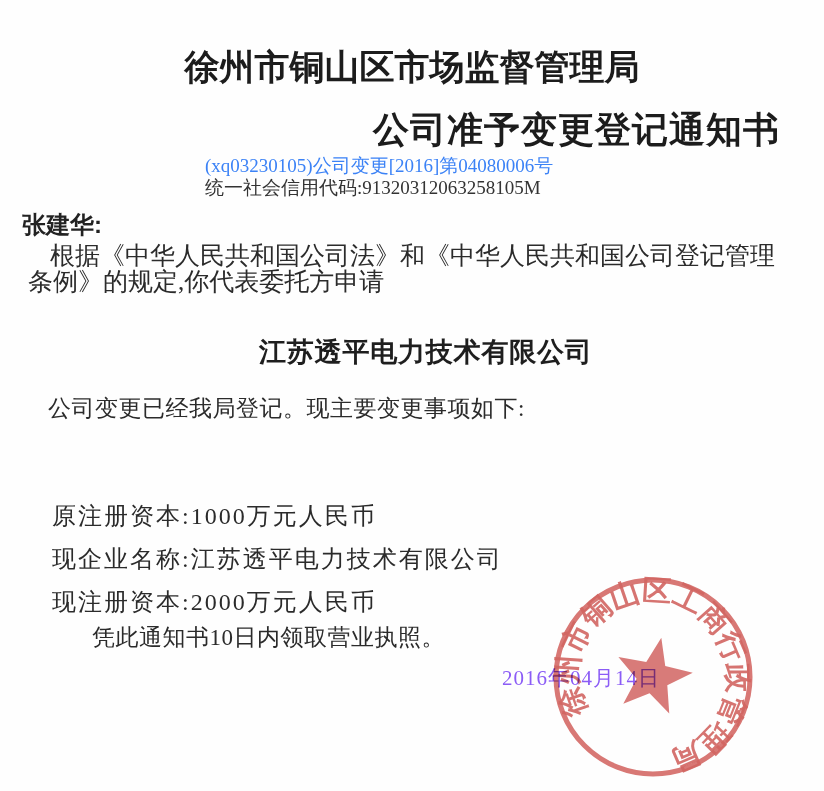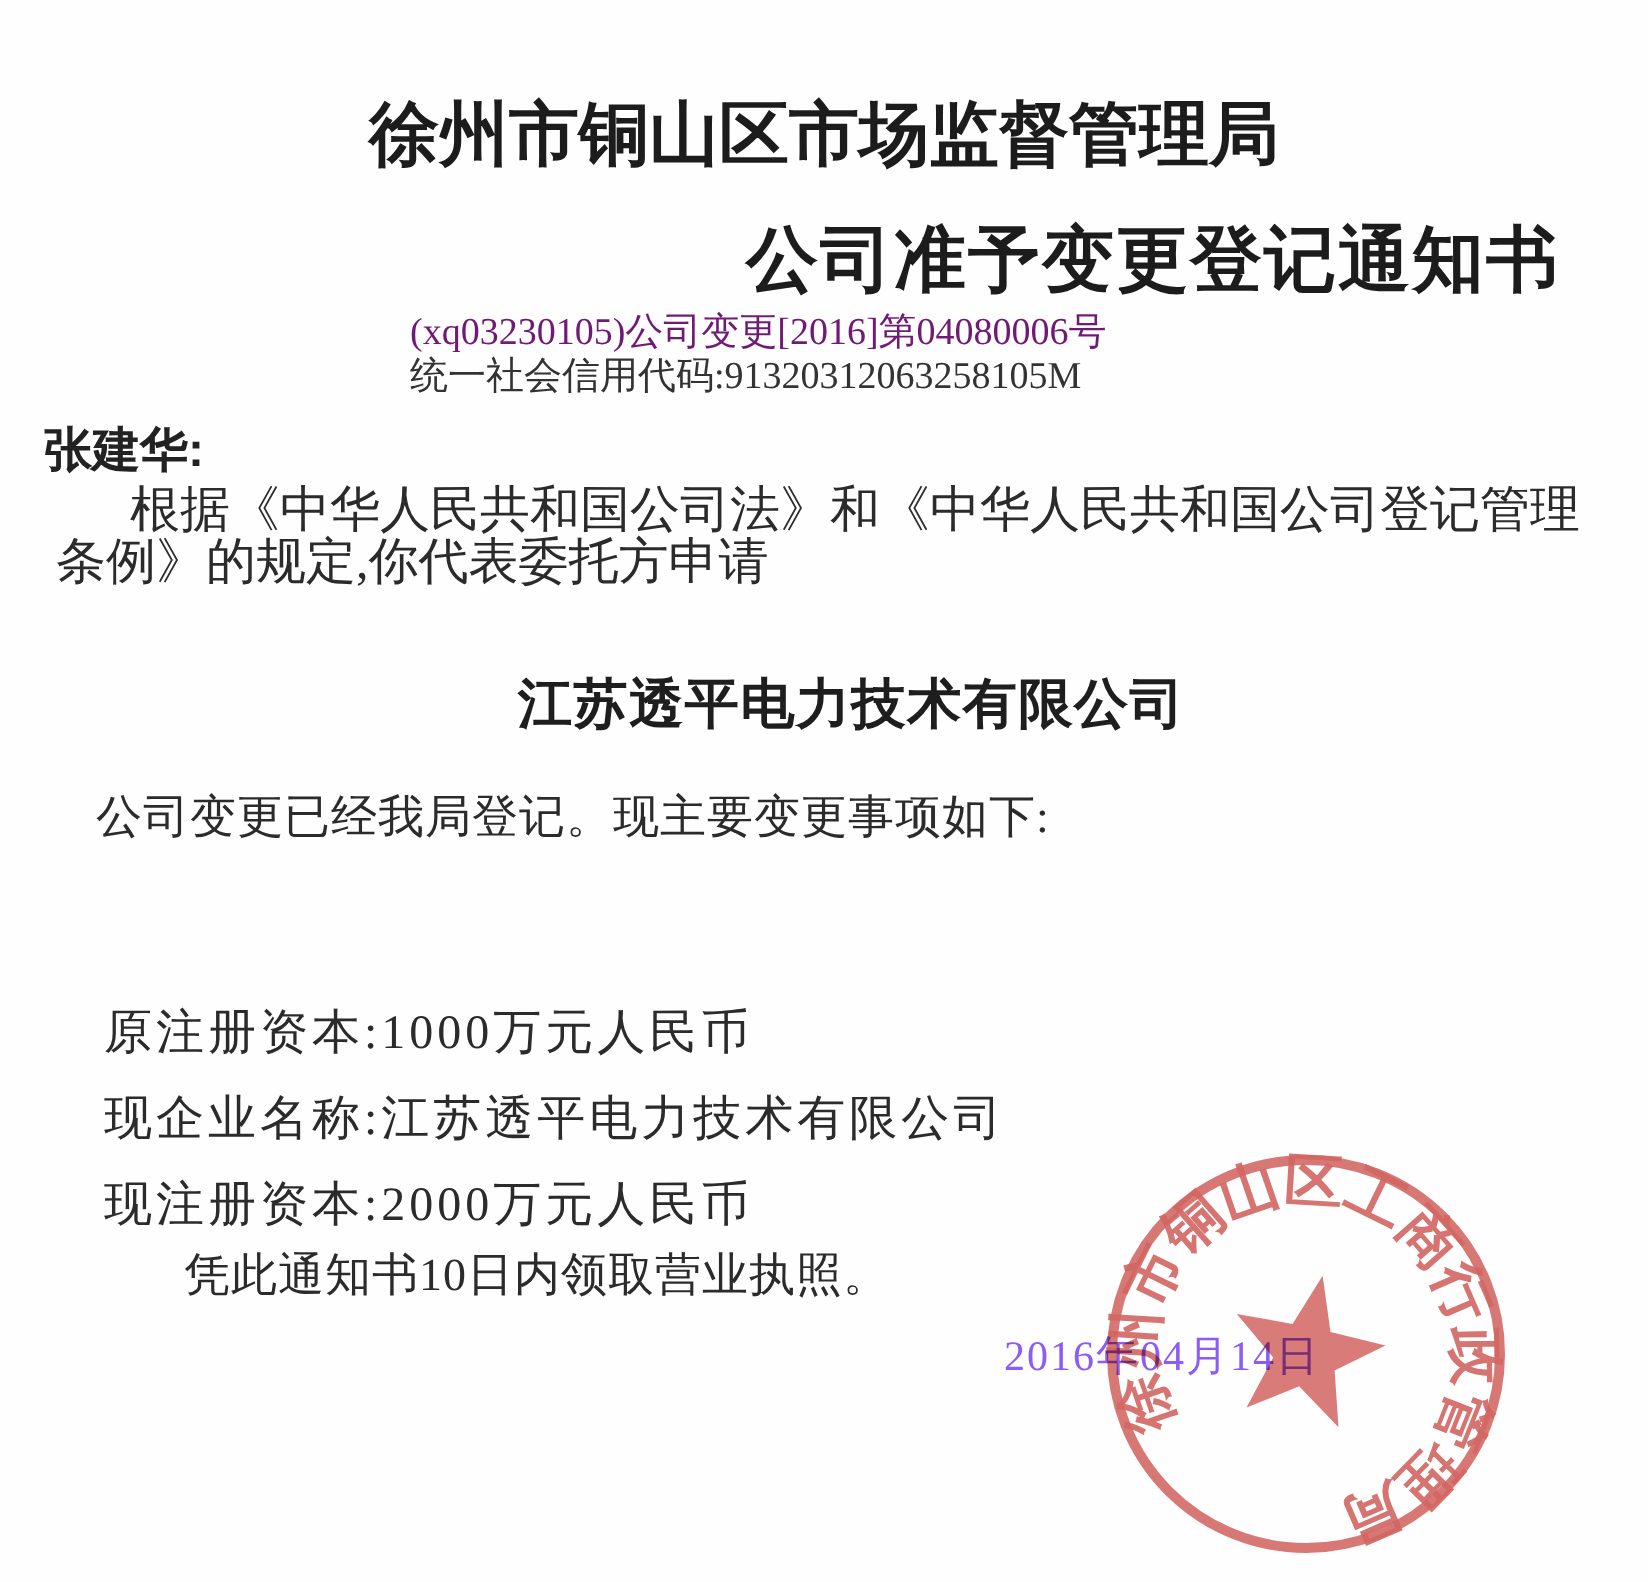--- a/index.html
+++ b/index.html
@@ -32,39 +32,38 @@
     text-align: right;
     font-family: "Liberation Sans", "DejaVu Sans", sans-serif;
     font-weight: bold;
     font-size: 36px;
     color: #1c1c1c;
     letter-spacing: 1px;
   }
   .doc-number {
     top: 153px; left: 205px;
     font-size: 19px;
-    color: #701a75;
+    color: #3b82f6;
   }
   .credit-code {
     top: 175px; left: 205px;
     font-size: 19px;
     color: #333;
   }
   .addressee {
     top: 209px; left: 22px;
     font-family: "Liberation Sans", "DejaVu Sans", sans-serif;
     font-weight: bold;
     font-size: 24px;
     color: #222;
   }
   .para-line1 {
     top: 243px; left: 50px;
     font-size: 25px;
     line-height: 26px;
-    margin-left: 15px;
   }
   .para-line2 {
     top: 269px; left: 28px;
     font-size: 25px;
     line-height: 26px;
   }
   .company-name {
     top: 334px; left: 259px;
     font-family: "Liberation Sans", "DejaVu Sans", sans-serif;
     font-weight: bold;

